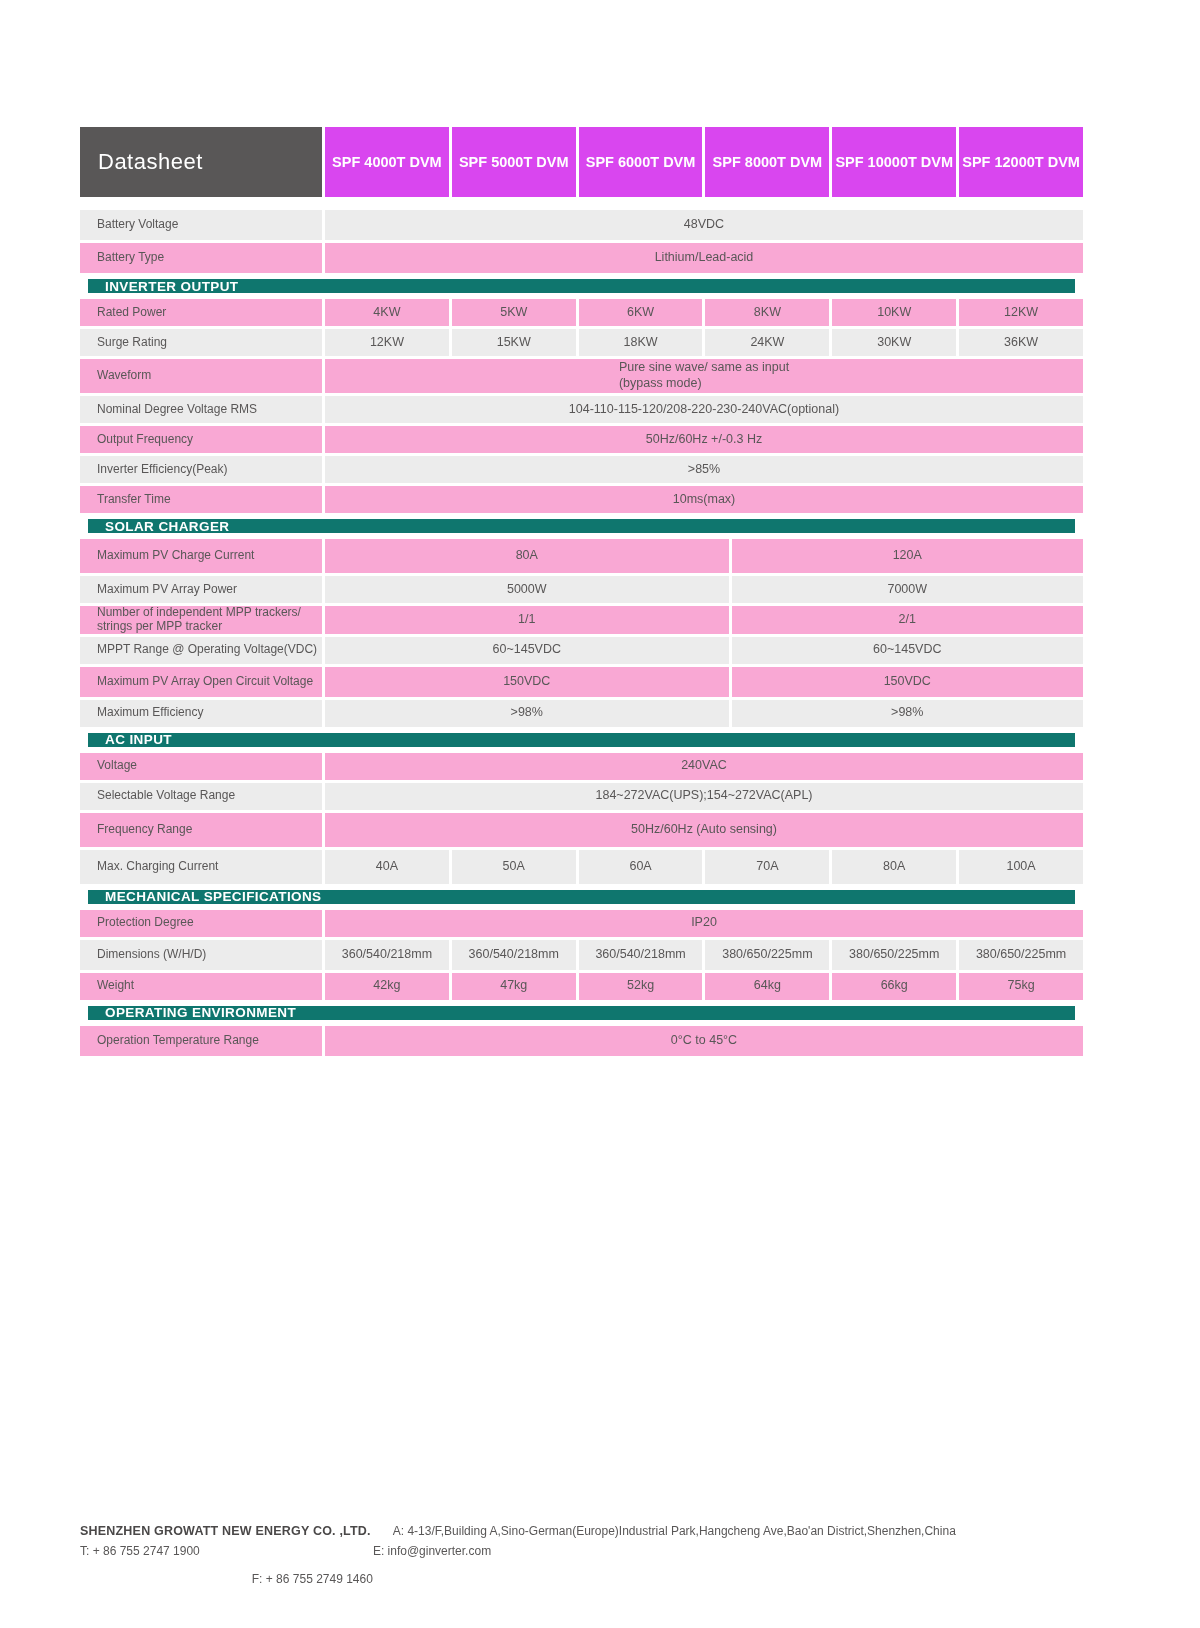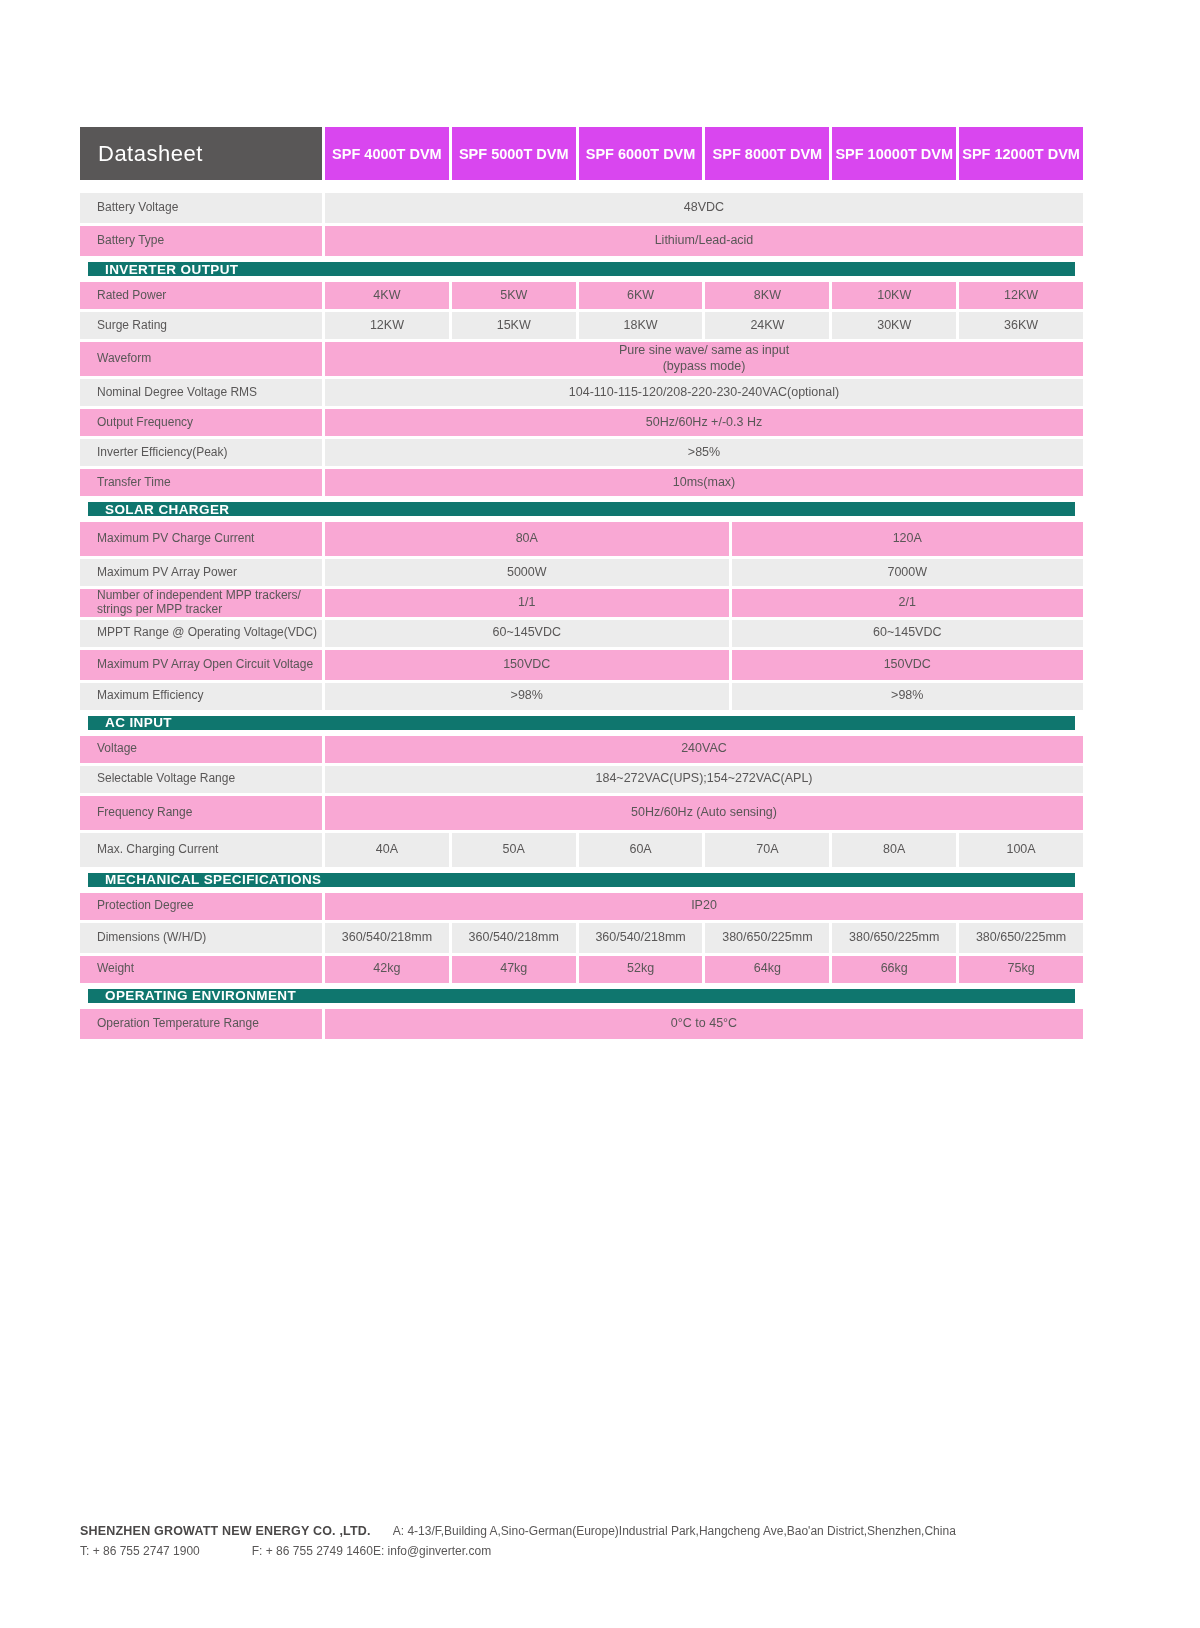--- a/index.html
+++ b/index.html
@@ -10,21 +10,21 @@
     background:#ffffff;
     font-family:"Liberation Sans", sans-serif;
     color:#595757;
     overflow:hidden;
   }
   .sheet {
     position:absolute; left:80px; top:127px; width:1003px;
     display:flex; flex-direction:column; gap:3px;
   }
   
-  .head-row { display:flex; gap:3px; height:53px; margin-bottom:10px; }
+  .head-row { display:flex; gap:3px; height:70px; margin-bottom:10px; }
   .ds-box {
     width:242px; background:#595757; color:#ffffff;
     display:flex; align-items:center; padding-left:18px;
     font-size:22px; font-weight:400; letter-spacing:0.5px;
   }
   .model-box {
     flex:1; background:#d946ef; color:#ffffff;
     display:flex; align-items:center; justify-content:center;
     font-size:14.5px; font-weight:bold; text-align:center;
   }
@@ -40,41 +40,41 @@
   .row.h30 { min-height:30px; }
   .row.h34 { min-height:34px; }
   .row-label {
     width:242px; flex:0 0 242px;
     display:flex; align-items:center; padding-left:17px;
     font-size:12px; line-height:1.15; white-space:pre-line;
   }
   .row-vals { flex:1; display:flex; gap:3px; }
   .cell {
     display:flex; align-items:center; justify-content:center;
-    font-size:12.5px; text-align:center; line-height:1.25;
+    font-size:12.5px; line-height:1.25;
     white-space:pre-line;
   }
   .cell.full { flex:1; }
   .cell.col  { flex:1; }
   .cell.half-l { flex:0 0 calc(53.5% - 2px); }
   .cell.half-r { flex:1; }
   
   .sa { background:#ececec; }
   .sb { background:#f9a8d4; }
   
   .footer {
     position:absolute; left:80px; top:1524px; width:1060px;
     font-size:12px; color:#595757;
   }
   .f-line1 { display:flex; align-items:baseline; }
   .f-company { font-size:12.5px; font-weight:bold; color:#4a4848; letter-spacing:0.2px; }
   .f-address { margin-left:22px; font-size:12px; }
   .f-line2 { display:flex; margin-top:6px; }
   .f-tel { }
-  .f-fax { margin-left:52px; }
+  .f-fax { margin-left:52px;margin-top:28px; }
   .f-email { }
 </style>
 </head>
 <body>
 
 <div class="page">
   <div class="sheet">
 
     <div class="head-row">
       <div class="ds-box">Datasheet</div>

